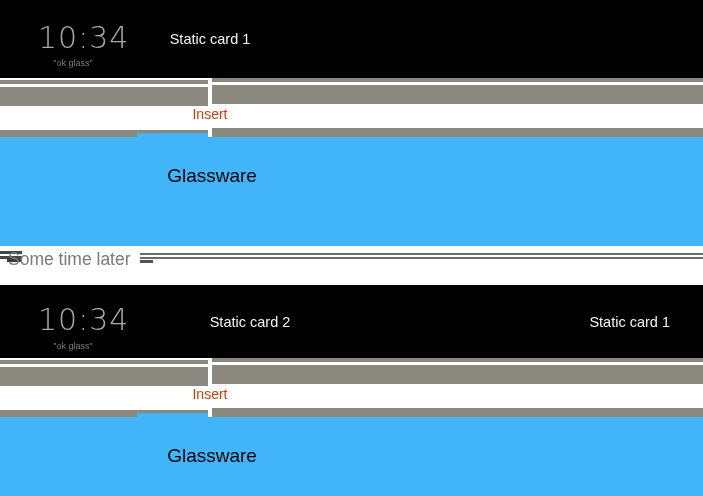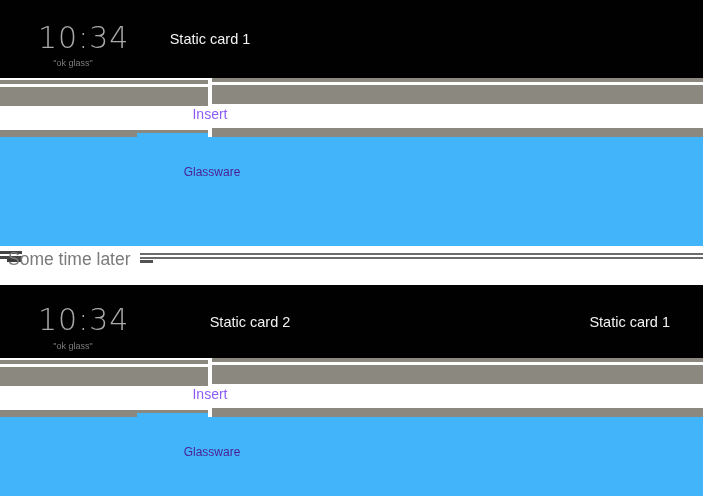--- a/index.html
+++ b/index.html
@@ -19,28 +19,28 @@
   .stack{position:absolute;left:0;width:703px;height:62px;}
   .stack-col{position:absolute;top:0;}
   .stack-col.left{left:0;width:208px;top:2px;}
   .stack-col.right{left:212px;width:491px;top:0;}
   .row-a{height:4px;background:#8a887f;}
   .row-b{height:3px;background:#ffffff;}
   .row-c{height:19px;background:#8a887f;}
   .row-d{height:24px;background:#ffffff;}
   .row-e{height:9px;background:#8a887f;}
   .insert-label{position:absolute;left:0;width:420px;top:28px;text-align:center;
-                font-size:14px;color:#8b5cf6;}
+                font-size:14px;color:#c2410c;}
 
   
   .blue-card{position:absolute;left:0;width:703px;background:#42b5fa;}
   .blue-tab-top{position:absolute;left:137px;width:71px;top:-4px;height:4px;background:#42b5fa;}
   .blue-tab-bl{position:absolute;left:0;width:34px;bottom:-3px;height:3px;background:#42b5fa;}
   .gw-title{position:absolute;left:0;width:424px;top:28px;text-align:center;
-            color:#4c1d95;font-size:12px;}
+            color:#000000;font-size:19px;}
 
   
   .separator{position:absolute;left:0;top:246px;width:703px;height:39px;background:#fff;}
   .sep-text{position:absolute;left:8px;top:3px;font-size:17.5px;color:#7a7a7a;}
   .sep-l1{position:absolute;left:0;top:5px;width:22px;height:3px;background:#454545;}
   .sep-l2{position:absolute;left:0;top:10px;width:22px;height:3px;background:#454545;}
   .sep-l3{position:absolute;left:7px;top:13px;width:15px;height:3px;background:#3a3a3a;}
   .sep-r1{position:absolute;left:140px;right:0;top:7px;height:2px;background:#6a6a6a;}
   .sep-r2{position:absolute;left:140px;right:0;top:11px;height:2px;background:#6a6a6a;}
   .sep-hook{position:absolute;left:140px;top:14px;width:13px;height:3px;background:#525252;}

